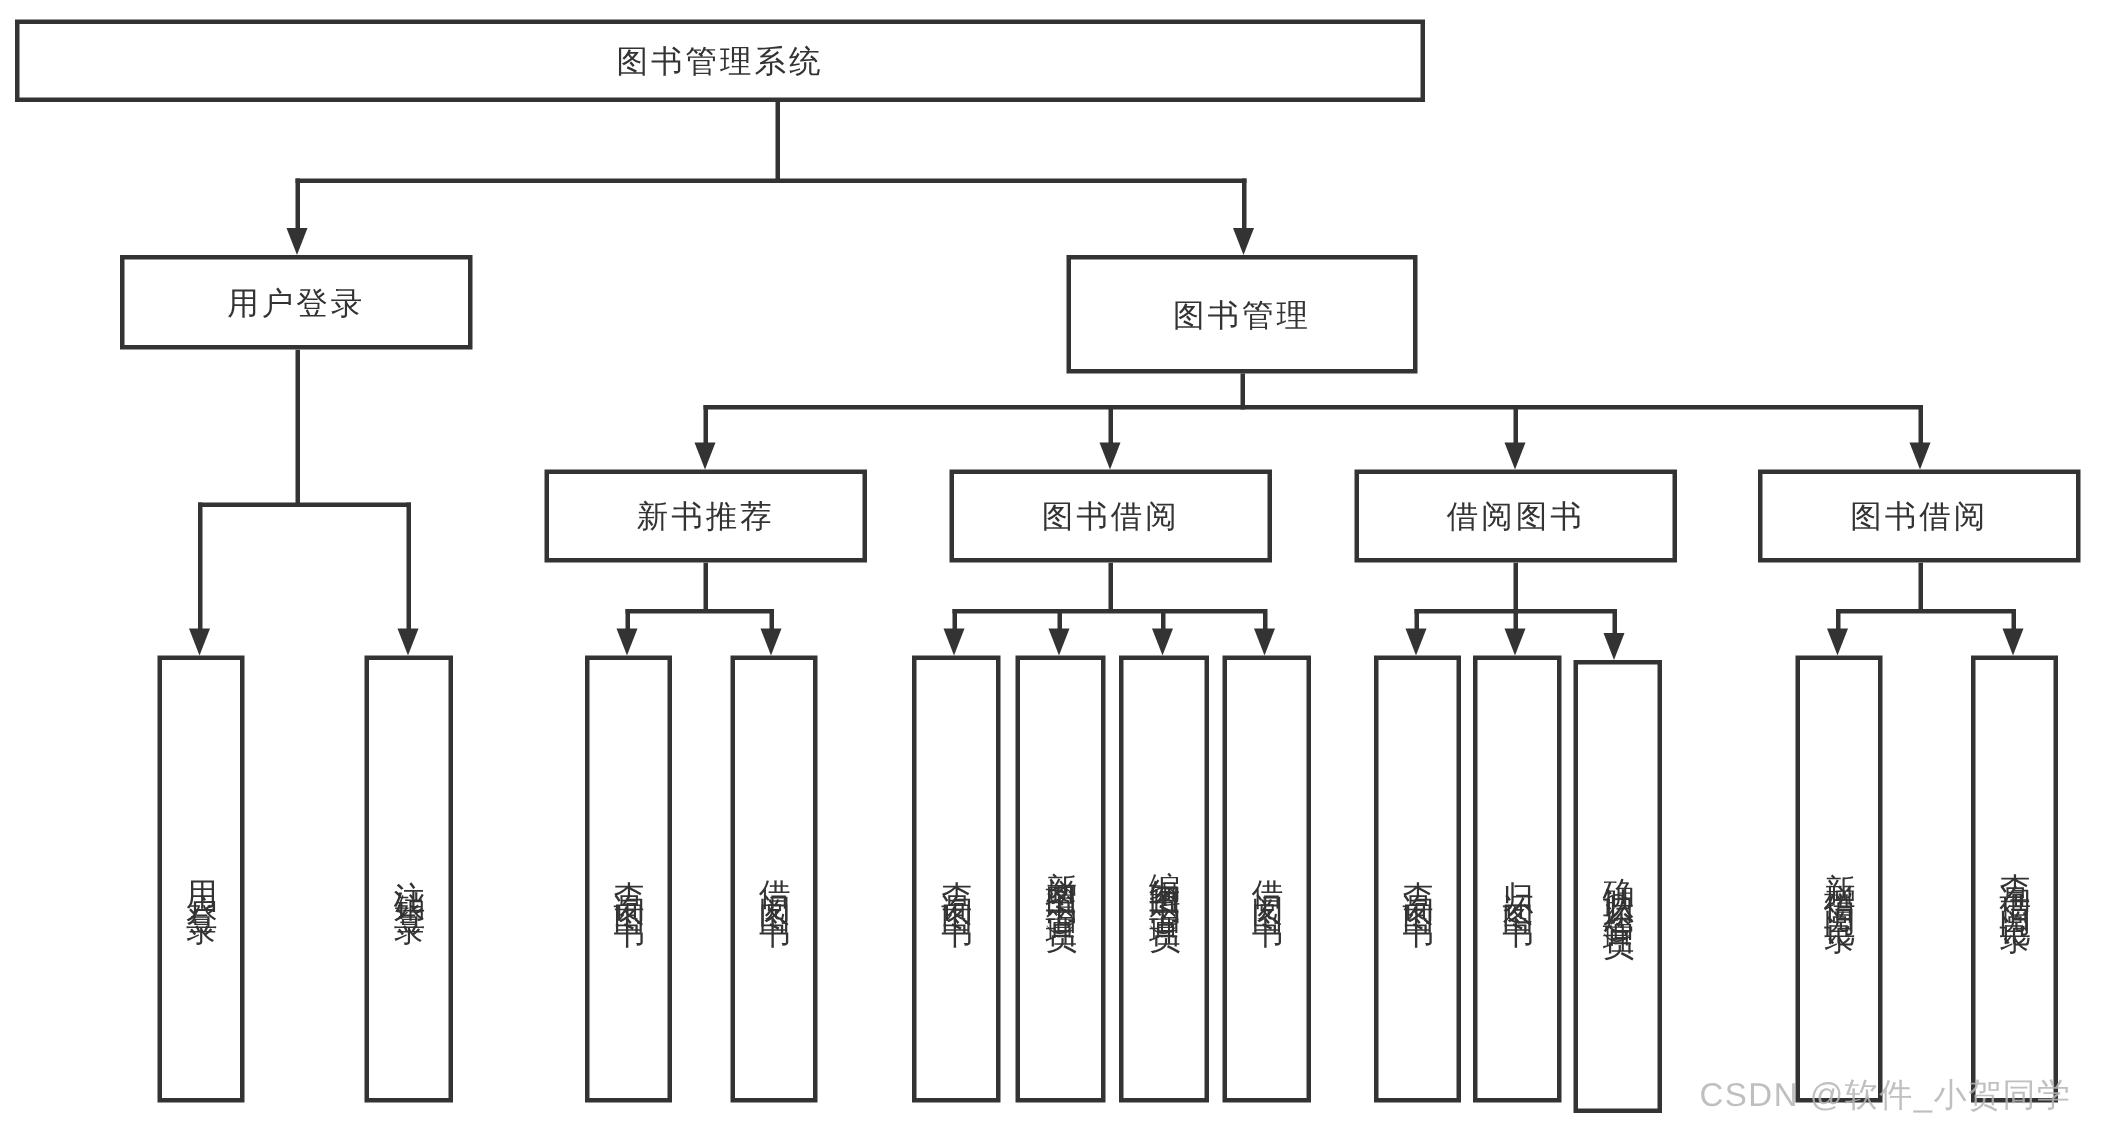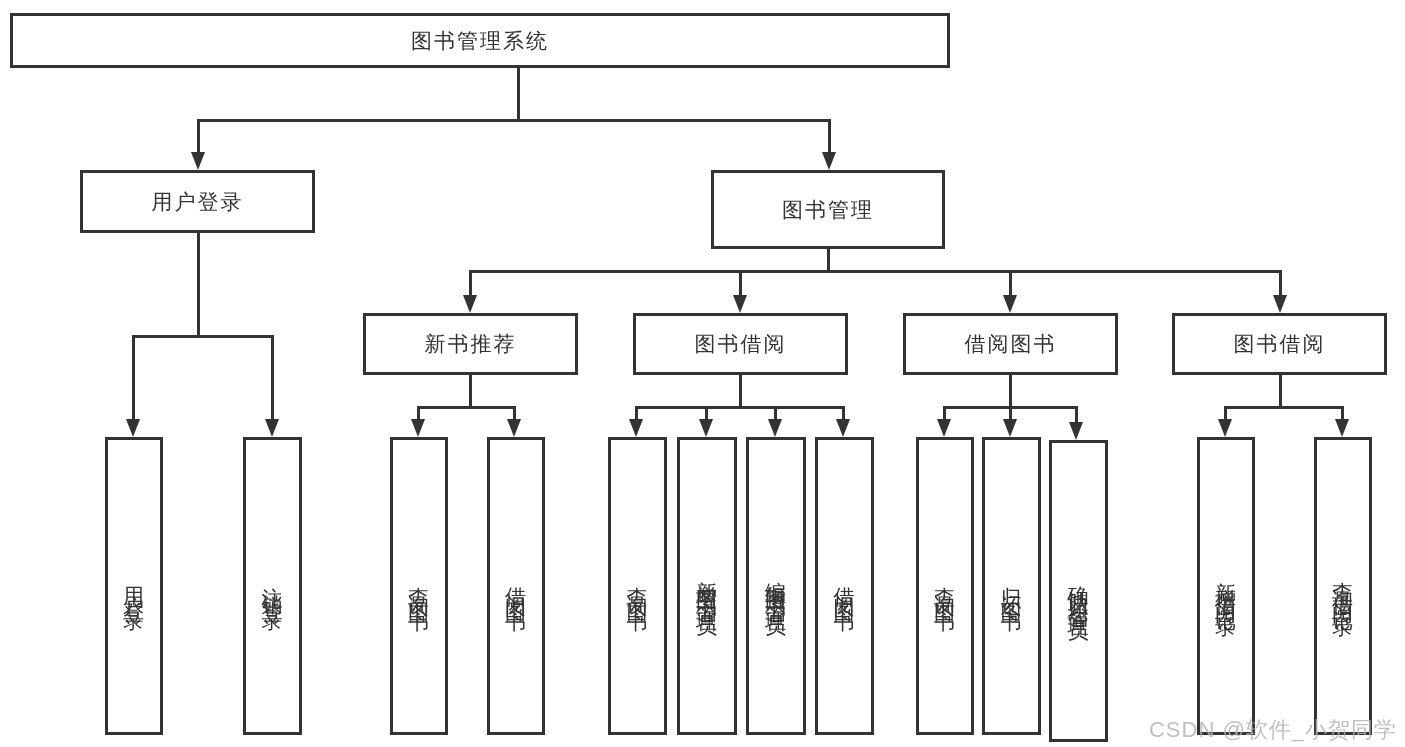--- a/index.html
+++ b/index.html
@@ -11,21 +11,21 @@
        font-size:21px;letter-spacing:2px;color:#333333;z-index:2;}
   .vbox{position:absolute;box-sizing:border-box;border:3px solid #333333;background:#ffffff;
        display:flex;align-items:center;justify-content:center;
        writing-mode:vertical-rl;text-orientation:mixed;
        font-size:21px;letter-spacing:8px;line-height:1.0;color:#333333;z-index:2;
        text-align:center;}
   .line{position:absolute;background:#333333;z-index:1;}
   .arrow{position:absolute;width:0;height:0;z-index:3;
        border-left:7px solid transparent;border-right:7px solid transparent;
        border-top:18px solid #333333;}
-  .watermark{position:absolute;right:8px;top:715px;z-index:5;
+  .watermark{position:absolute;right:24px;top:715px;z-index:5;
        font-size:22px;color:#b5b5b5;opacity:0.85;letter-spacing:1px;}
 </style>
 </head>
 <body>
 
 <div class="stage">
 
   <div class="line" style="left:517px;top:66px;width:3px;height:56px;"></div>
   <div class="line" style="left:197px;top:119px;width:634px;height:3px;"></div>
   <div class="line" style="left:197px;top:119px;width:3px;height:36px;"></div>

